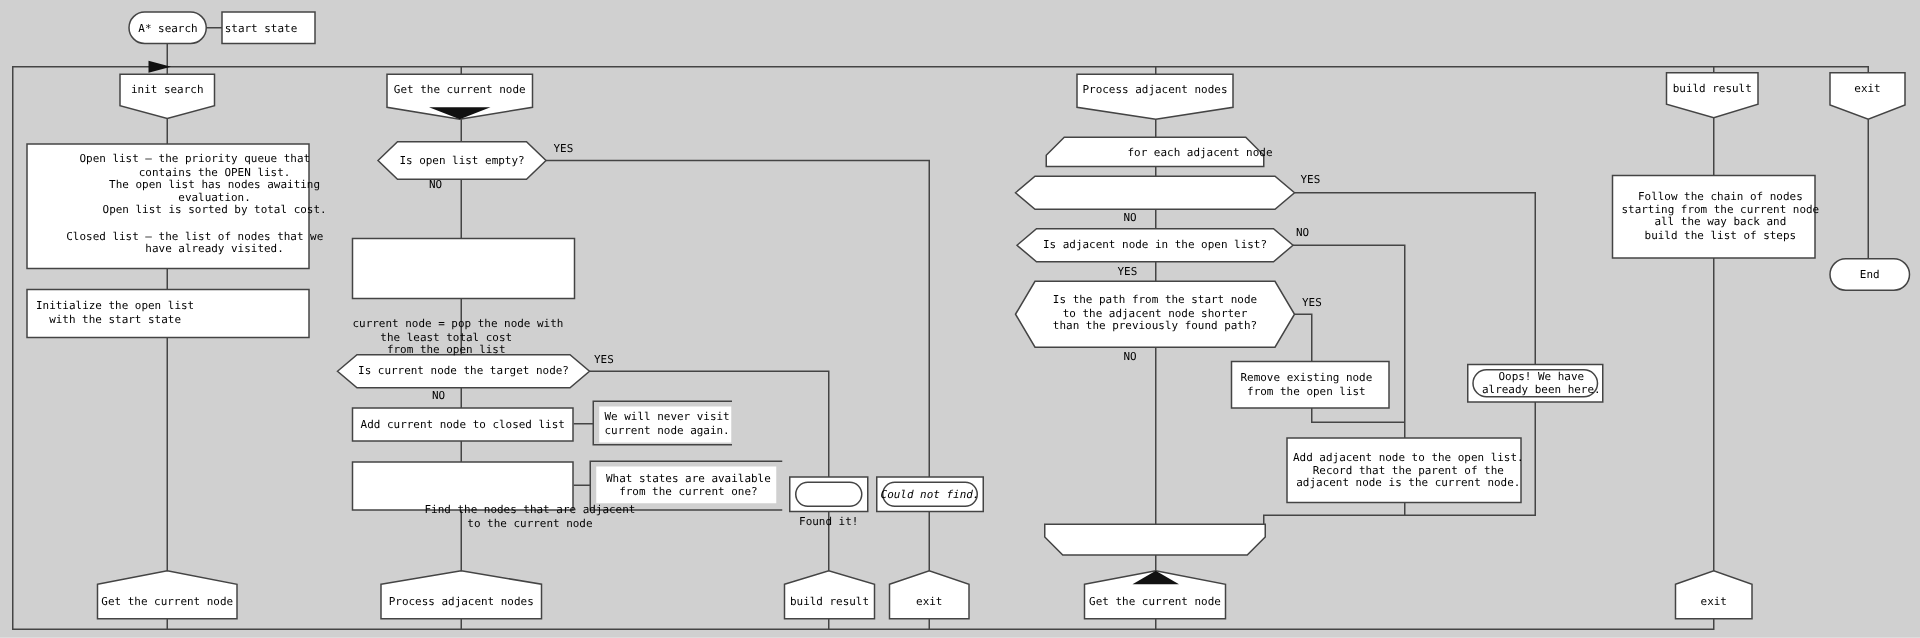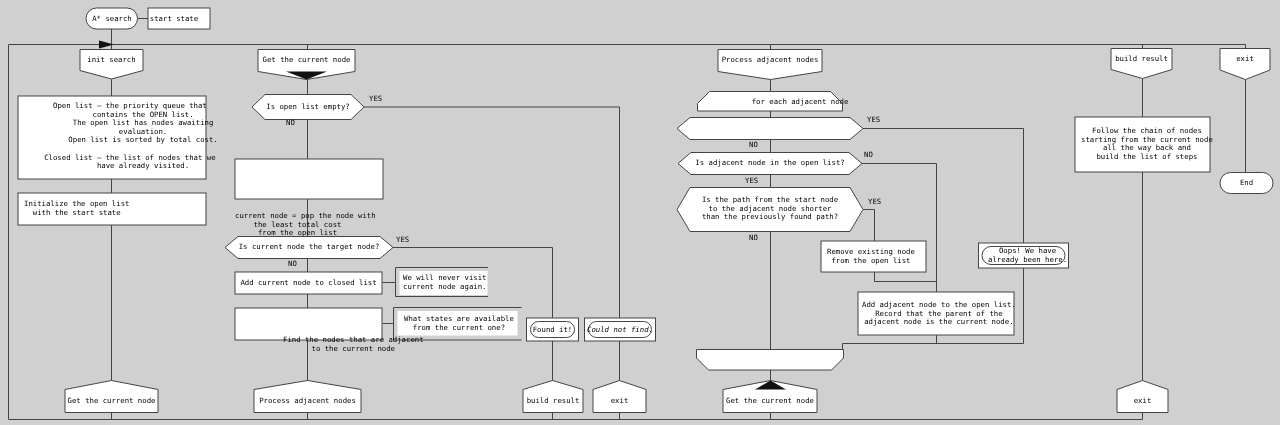--- a/index.html
+++ b/index.html
@@ -153,21 +153,21 @@
 <div class="lbl c" style="left:225px;top:236px;width:168px;line-height:22px;">Is current node the target node?</div>
 <div class="lbl tag" style="left:396px;top:235px;">YES</div>
 <div class="lbl tag" style="left:288px;top:259px;">NO</div>
 <div class="lbl c" style="left:235px;top:272px;width:147px;line-height:22px;">Add current node to closed list</div>
 <div class="lbl" style="left:403px;top:274px;">We will never visit
 current node again.</div>
 <div class="lbl" style="left:240px;top:336px;margin-left:43px;">Find the nodes that are adjacent
 to the current node</div>
 <div class="lbl" style="left:404px;top:315px;">What states are available
 from the current one?</div>
-<div class="lbl c" style="left:526px;top:318px;width:53px;line-height:23px;">Found it!</div>
+<div class="lbl c" style="left:526px;top:336px;width:53px;line-height:23px;">Found it!</div>
 <div class="lbl c" style="left:584px;top:318px;width:72px;line-height:23px;font-style:italic;">Could not find.</div>
 <div class="lbl c" style="left:254px;top:389px;width:107px;line-height:23px;">Process adjacent nodes</div>
 <div class="lbl c" style="left:523px;top:389px;width:60px;line-height:23px;">build result</div>
 <div class="lbl c" style="left:593px;top:389px;width:53px;line-height:23px;">exit</div>
 
 <div class="lbl c" style="left:718px;top:49px;width:104px;line-height:22px;">Process adjacent nodes</div>
 <div class="lbl c" style="left:728px;top:92px;width:144px;line-height:19px;">for each adjacent node</div>
 <div class="lbl tag" style="left:867px;top:115px;">YES</div>
 <div class="lbl tag" style="left:749px;top:140px;">NO</div>
 <div class="lbl c" style="left:678px;top:152px;width:184px;line-height:22px;">Is adjacent node in the open list?</div>

